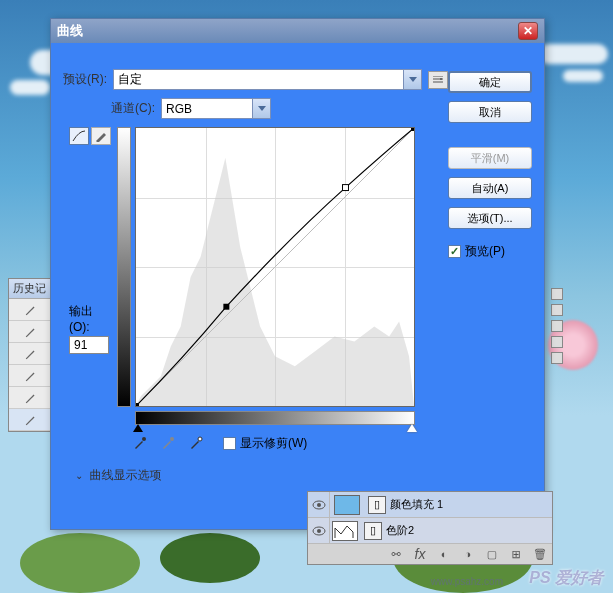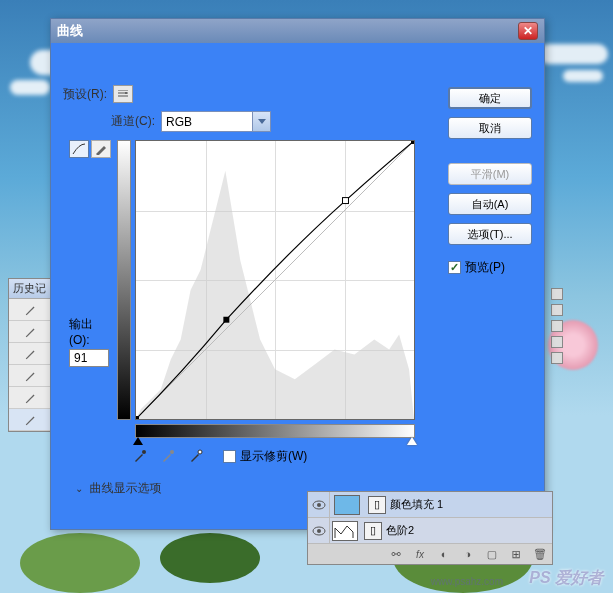--- a/index.html
+++ b/index.html
@@ -45,21 +45,21 @@
       font-size: 13px;
     }
     .titlebar-title { flex: 1; }
     .close-btn {
       width: 20px; height: 18px;
       background: linear-gradient(#e88, #c22);
       border: 1px solid #844; border-radius: 3px;
       color: white; display: flex; align-items: center; justify-content: center;
       font-size: 12px; font-weight: bold; cursor: pointer;
     }
-    .dialog-body { padding: 14px 12px; display: flex; gap: 0; margin-top: 28px; }
+    .dialog-body { padding: 26px 12px; display: flex; gap: 0; }
     .main-col { flex: 1; }
     .side-col { width: 84px; display: flex; flex-direction: column; gap: 8px; padding-top: 2px; }
 
     .row { display: flex; align-items: center; gap: 6px; margin-bottom: 8px; }
     .label { color: #333; }
     .preset-select {
       flex: 1; height: 21px; border: 1px solid #7a8fb8;
       background: white; padding: 0 4px; display: flex; align-items: center;
       position: relative;
     }
@@ -203,20 +203,28 @@
   <div class="titlebar">
     <span class="titlebar-title">曲线</span>
     <div class="close-btn">
       <span>✕</span>
     </div>
   </div>
   <div class="dialog-body">
     <div class="main-col">
       <div class="row">
         <span class="label">预设(R):</span>
+        <div class="preset-select">
+          <span>自定</span>
+          <div class="select-arrow">
+            <svg width="8" height="6" viewBox="0 0 8 6">
+                <path d="M0 0l4 5 4-5z" fill="#4a6a98"></path>
+              </svg>
+          </div>
+        </div>
         <div class="menu-btn">
           <svg width="10" height="8" viewBox="0 0 10 8">
               <path d="M0 0h10M0 3h10M0 6h10" stroke="#555"></path>
               <circle cx="8" cy="3" r="1" fill="#555"></circle>
             </svg>
         </div>
       </div>
 
       <div class="row channel-row">
         <span class="label">通道(C):</span>
@@ -350,21 +358,21 @@
         </svg>
       </div>
     <div class="thumb2"><svg width="24" height="18" viewBox="0 0 24 18">
           <path d="M2 16 L2 6 L8 12 L14 4 L20 10 L20 16" stroke="#333" fill="none"></path>
         </svg></div>
     <div class="adj-icon">▯</div>
     <span>色阶2</span>
   </div>
   <div class="layers-footer">
     <span class="footer-icon">⚯</span>
-    <span class="footer-icon" style="font-style:italic;font-size:10px">fx</span>
+    <span class="footer-icon" style="font-style:italic;font-size:14px">fx</span>
     <span class="footer-icon">◐</span>
     <span class="footer-icon">◑</span>
     <span class="footer-icon">▢</span>
     <span class="footer-icon">⊞</span>
     <span class="footer-icon">🗑</span>
   </div>
 </div>
 
 <div class="watermark-url">www.psahz.com</div>
 <div class="watermark">PS 爱好者</div>

